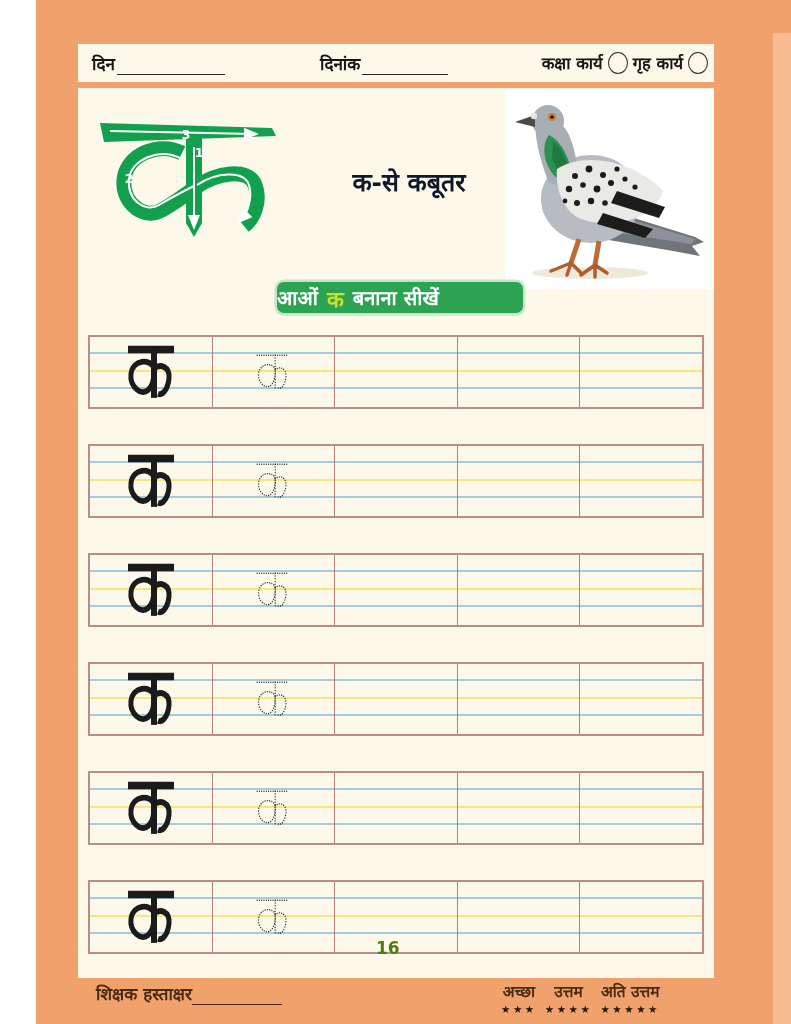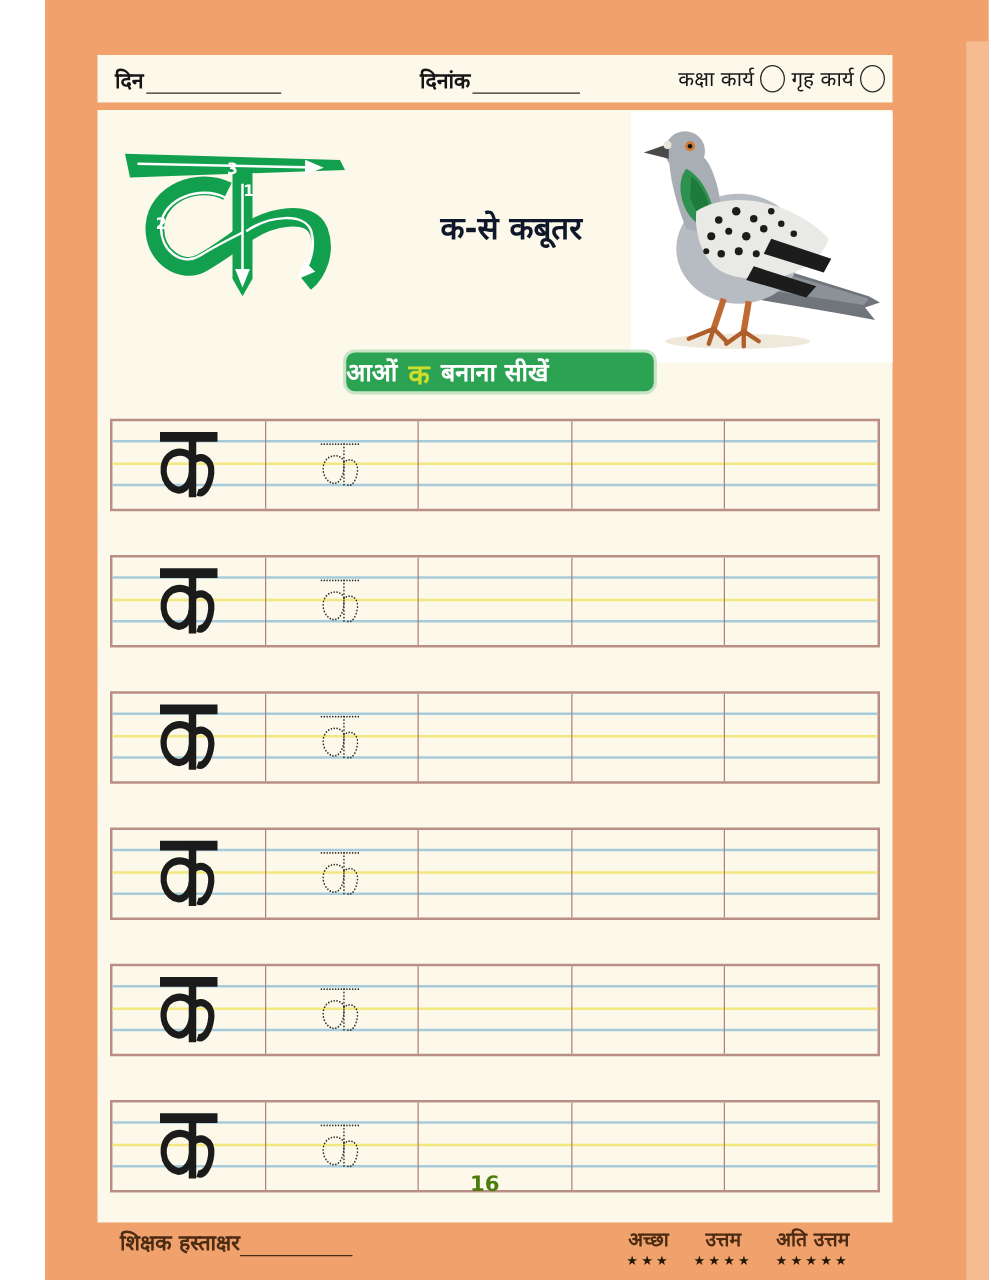--- a/index.html
+++ b/index.html
@@ -11,24 +11,24 @@
   *{margin:0;padding:0;box-sizing:border-box;}
   body{font-family:"DejaVu Sans",sans-serif;background:#888;}
   .page{position:relative;width:791px;height:1024px;background:#ffffff;overflow:hidden;}
   .frame{position:absolute;left:36px;top:0;right:0;bottom:0;background:var(--orange);}
   .frame-edge{position:absolute;right:0;top:33px;width:18px;bottom:0;background:var(--orange-light);}
 
   
   .header-strip{position:absolute;left:78px;top:44px;width:636px;height:38px;background:var(--cream);}
   .hfield{position:absolute;top:8px;font-size:17px;font-weight:bold;color:#161616;white-space:nowrap;}
   .hf-day{left:14px;}
-  .hf-date{left:258px;}
+  .hf-date{left:242px;}
   .wline{display:inline-block;border-bottom:1.6px solid #2a2a2a;height:14px;vertical-align:bottom;margin-left:2px;}
   .w110{width:108px;} .w85{width:86px;} 
-  .hwork{position:absolute;right:6px;top:7px;display:flex;align-items:center;gap:5px;font-size:16.5px;font-weight:normal;color:#161616;white-space:nowrap;}
+  .hwork{position:absolute;right:6px;top:7px;display:flex;align-items:center;gap:5px;font-size:16.5px;font-weight:bold;color:#161616;white-space:nowrap;}
   .circle{display:inline-block;width:20px;height:22px;border:1.7px solid #2a2a2a;border-radius:50%;background:transparent;}
 
   
   .main-panel{position:absolute;left:78px;top:88px;width:636px;height:890px;background:var(--cream);}
 
   .big-letter{position:absolute;left:20px;top:27px;width:180px;height:132px;}
   .phrase{position:absolute;left:222px;top:76px;width:218px;text-align:center;font-size:25px;font-weight:bold;color:#0f172a;white-space:nowrap;}
   .pigeon-box{position:absolute;left:427px;top:2px;width:209px;height:200px;background:#ffffff;}
   .pigeon-box svg{display:block;width:100%;height:100%;}
 
@@ -47,21 +47,21 @@
   .cells{position:absolute;left:0;top:0;right:0;bottom:0;display:flex;}
   .cell{flex:1;position:relative;border-right:1.6px solid var(--rose2);}
   .cell:last-child{border-right:none;}
   .ka-solid{position:absolute;left:50%;transform:translateX(-50%);top:6px;width:50px;height:59px;color:var(--ink);}
   .ka-dotted{position:absolute;left:50%;transform:translateX(-50%);top:14px;width:36px;height:43px;color:#2b2b2b;}
 
   
   .footer-sig{position:absolute;left:96px;top:982px;font-size:17px;font-weight:bold;color:var(--maroon);white-space:nowrap;}
   .sig-line{display:inline-block;width:90px;height:14px;border-bottom:1.7px solid var(--maroon);vertical-align:bottom;}
   .footer-page{position:absolute;left:376px;top:938px;font-size:17px;font-weight:bold;color:#4d7c0f;}
-  .ratings{position:absolute;left:501px;top:980px;display:flex;gap:18px;}
+  .ratings{position:absolute;left:501px;top:980px;display:flex;gap:8px;}
   .rate{text-align:center;}
   .rate .lbl{font-size:15.5px;font-weight:bold;color:var(--maroon);white-space:nowrap;}
   .rate .stars{font-size:10.5px;letter-spacing:2.5px;color:#241708;margin-top:1px;white-space:nowrap;}
 
   svg text{font-family:"DejaVu Sans",sans-serif;}
 </style>
 </head>
 <body>
 
 <svg width="0" height="0" style="position:absolute" aria-hidden="true">

